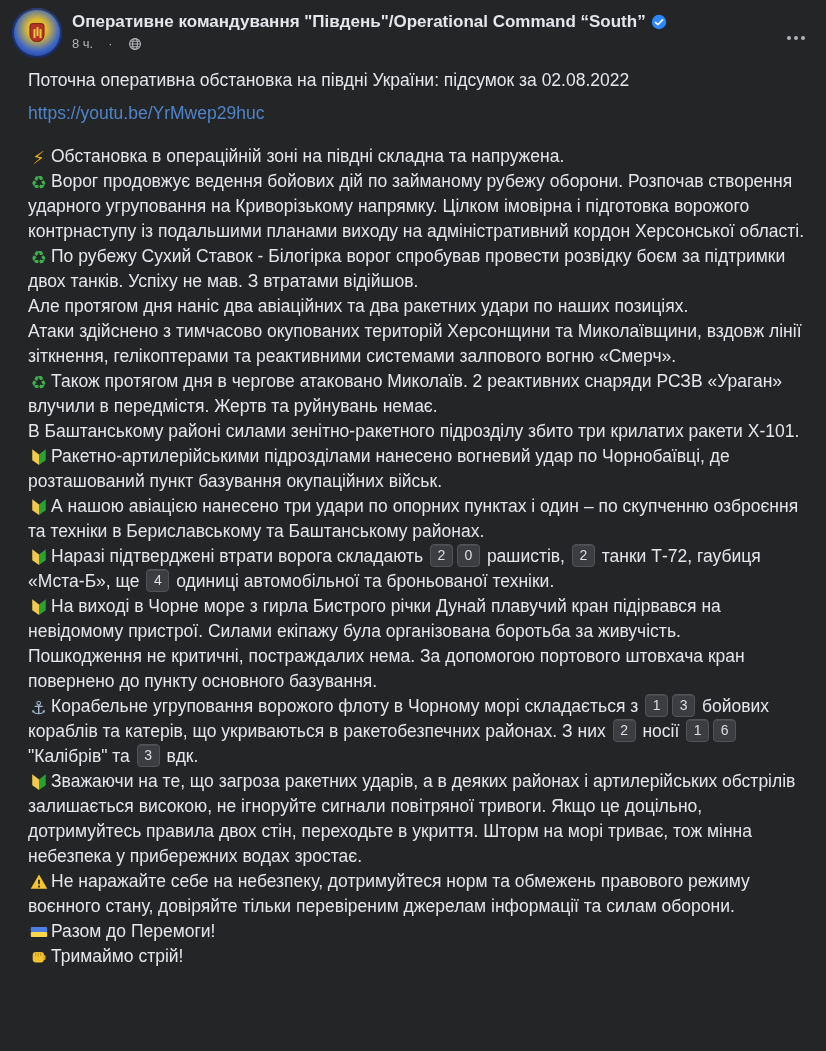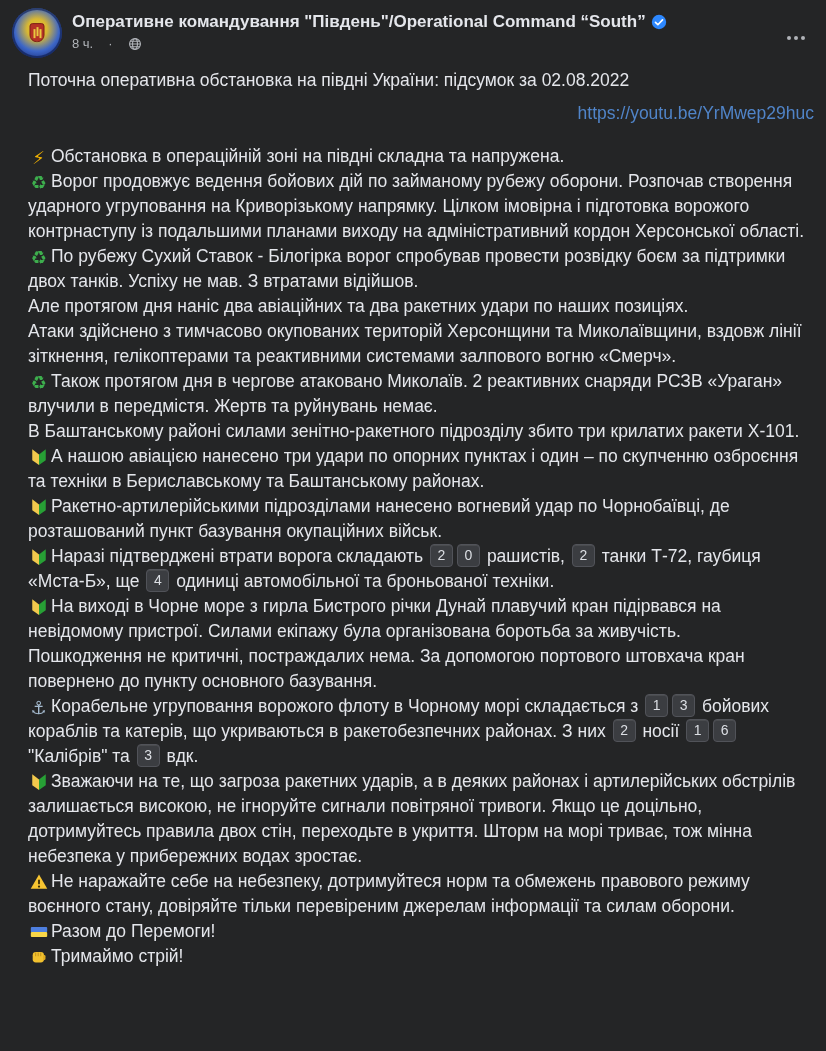--- a/index.html
+++ b/index.html
@@ -35,21 +35,21 @@
   .globe{width:14px;height:14px;display:inline-block;}
   .more-btn{
     position:absolute;right:14px;top:22px;width:32px;height:32px;border-radius:50%;
     display:flex;align-items:center;justify-content:center;gap:3px;cursor:pointer;
   }
   .more-btn i{width:4px;height:4px;border-radius:50%;background:#b0b3b8;display:block;}
   
   .post{padding:10px 12px 10px 28px;font-size:17.5px;line-height:25px;color:#e4e6eb;}
   .para{margin:0;word-wrap:break-word;}
   .para.title{margin-bottom:8px;}
-  .para.link{margin-bottom:18px;text-align:right;}
+  .para.link{margin-bottom:18px;}
   .plink{color:#5084c8;text-decoration:none;cursor:pointer;}
   .keycap{
     display:inline-block;min-width:19px;height:21px;line-height:21px;padding:0 1px;
     background:#3b3d41;border:1px solid #515359;border-radius:4px;
     text-align:center;font-size:14px;color:#dcdfe4;margin:0 2px;vertical-align:2px;
     box-shadow:inset 0 1px 0 rgba(255,255,255,.08);
   }
   .g-emoji{
     display:inline-block;width:21px;margin-right:2px;text-align:center;
     font-family:"DejaVu Sans",sans-serif;font-size:18px;line-height:1;vertical-align:-2px;
@@ -101,25 +101,25 @@
     <div class="para body"><span class="g-emoji lightning">⚡</span>Обстановка в операційній зоні на півдні складна та напружена.</div>
     <div class="para body"><span class="g-emoji recycle">♻</span>Ворог продовжує ведення бойових дій по займаному рубежу оборони. Розпочав створення ударного угруповання на Криворізькому напрямку. Цілком імовірна і підготовка ворожого контрнаступу із подальшими планами виходу на адміністративний кордон Херсонської області.</div>
     <div class="para body"><span class="g-emoji recycle">♻</span>По рубежу Сухий Ставок - Білогірка ворог спробував провести розвідку боєм за підтримки двох танків. Успіху не мав. З втратами відійшов.</div>
     <div class="para body">Але протягом дня наніс два авіаційних та два ракетних удари по наших позиціях.</div>
     <div class="para body">Атаки здійснено з тимчасово окупованих територій Херсонщини та Миколаївщини, вздовж лінії зіткнення, гелікоптерами та реактивними системами залпового вогню «Смерч».</div>
     <div class="para body"><span class="g-emoji recycle">♻</span>Також протягом дня в чергове атаковано Миколаїв. 2 реактивних снаряди РСЗВ «Ураган» влучили в передмістя. Жертв та руйнувань немає.</div>
     <div class="para body">В Баштанському районі силами зенітно-ракетного підрозділу збито три крилатих ракети Х-101.</div>
     <div class="para body"><span class="g-emoji beginner"><svg viewBox="0 0 20 20">
           <path d="M10 19 L2.5 13.5 V1.5 L10 7.2 Z" fill="#f2c94c"></path>
           <path d="M10 19 L17.5 13.5 V1.5 L10 7.2 Z" fill="#27a035"></path>
-        </svg></span>А нашою авіацією нанесено три удари по опорних пунктах і один – по скупченню озброєння та техніки в Бериславському та Баштанському районах.</div>
+        </svg></span>Ракетно-артилерійськими підрозділами нанесено вогневий удар по Чорнобаївці, де розташований пункт базування окупаційних військ.</div>
     <div class="para body"><span class="g-emoji beginner"><svg viewBox="0 0 20 20">
           <path d="M10 19 L2.5 13.5 V1.5 L10 7.2 Z" fill="#f2c94c"></path>
           <path d="M10 19 L17.5 13.5 V1.5 L10 7.2 Z" fill="#27a035"></path>
-        </svg></span>Ракетно-артилерійськими підрозділами нанесено вогневий удар по Чорнобаївці, де розташований пункт базування окупаційних військ.</div>
+        </svg></span>А нашою авіацією нанесено три удари по опорних пунктах і один – по скупченню озброєння та техніки в Бериславському та Баштанському районах.</div>
     <div class="para body"><span class="g-emoji beginner"><svg viewBox="0 0 20 20">
           <path d="M10 19 L2.5 13.5 V1.5 L10 7.2 Z" fill="#f2c94c"></path>
           <path d="M10 19 L17.5 13.5 V1.5 L10 7.2 Z" fill="#27a035"></path>
         </svg></span>Наразі підтверджені втрати ворога складають <span class="keycap">2</span><span class="keycap">0</span> рашистів, <span class="keycap">2</span> танки Т-72, гаубиця «Мста-Б», ще <span class="keycap">4</span> одиниці автомобільної та броньованої техніки.</div>
     <div class="para body"><span class="g-emoji beginner"><svg viewBox="0 0 20 20">
           <path d="M10 19 L2.5 13.5 V1.5 L10 7.2 Z" fill="#f2c94c"></path>
           <path d="M10 19 L17.5 13.5 V1.5 L10 7.2 Z" fill="#27a035"></path>
         </svg></span>На виході в Чорне море з гирла Бистрого річки Дунай плавучий кран підірвався на невідомому пристрої. Силами екіпажу була організована боротьба за живучість.</div>
     <div class="para body">Пошкодження не критичні, постраждалих нема. За допомогою портового штовхача кран повернено до пункту основного базування.</div>
     <div class="para body"><span class="g-emoji anchor">⚓</span>Корабельне угруповання ворожого флоту в Чорному морі складається з <span class="keycap">1</span><span class="keycap">3</span> бойових кораблів та катерів, що укриваються в ракетобезпечних районах. З них <span class="keycap">2</span> носії <span class="keycap">1</span><span class="keycap">6</span> "Калібрів" та <span class="keycap">3</span> вдк.</div>

